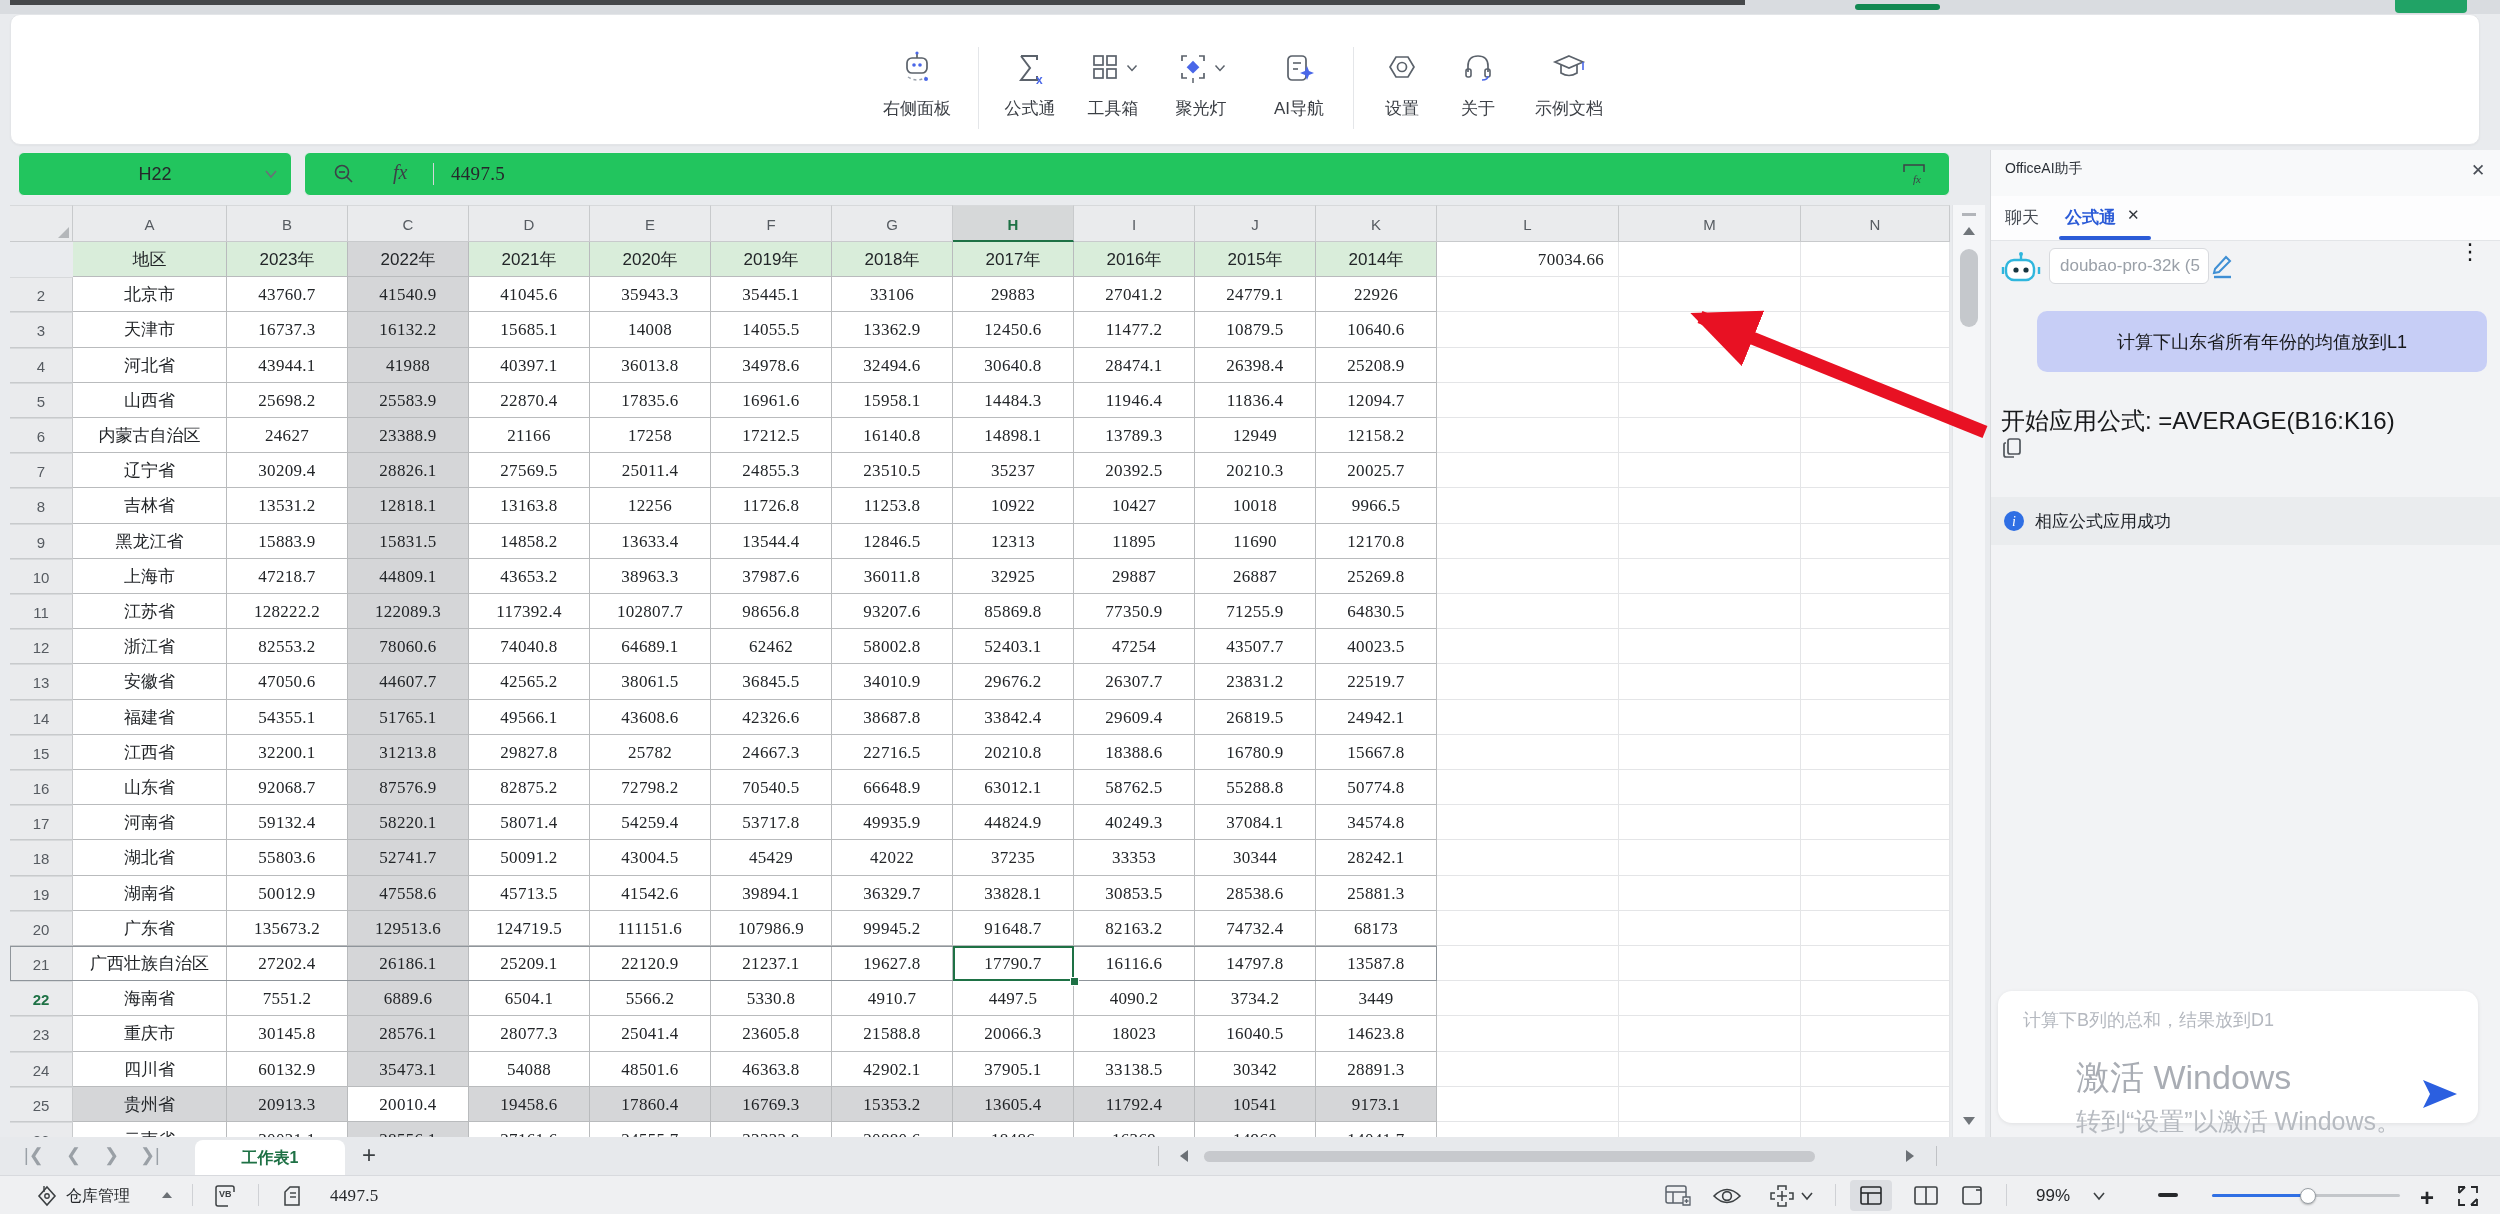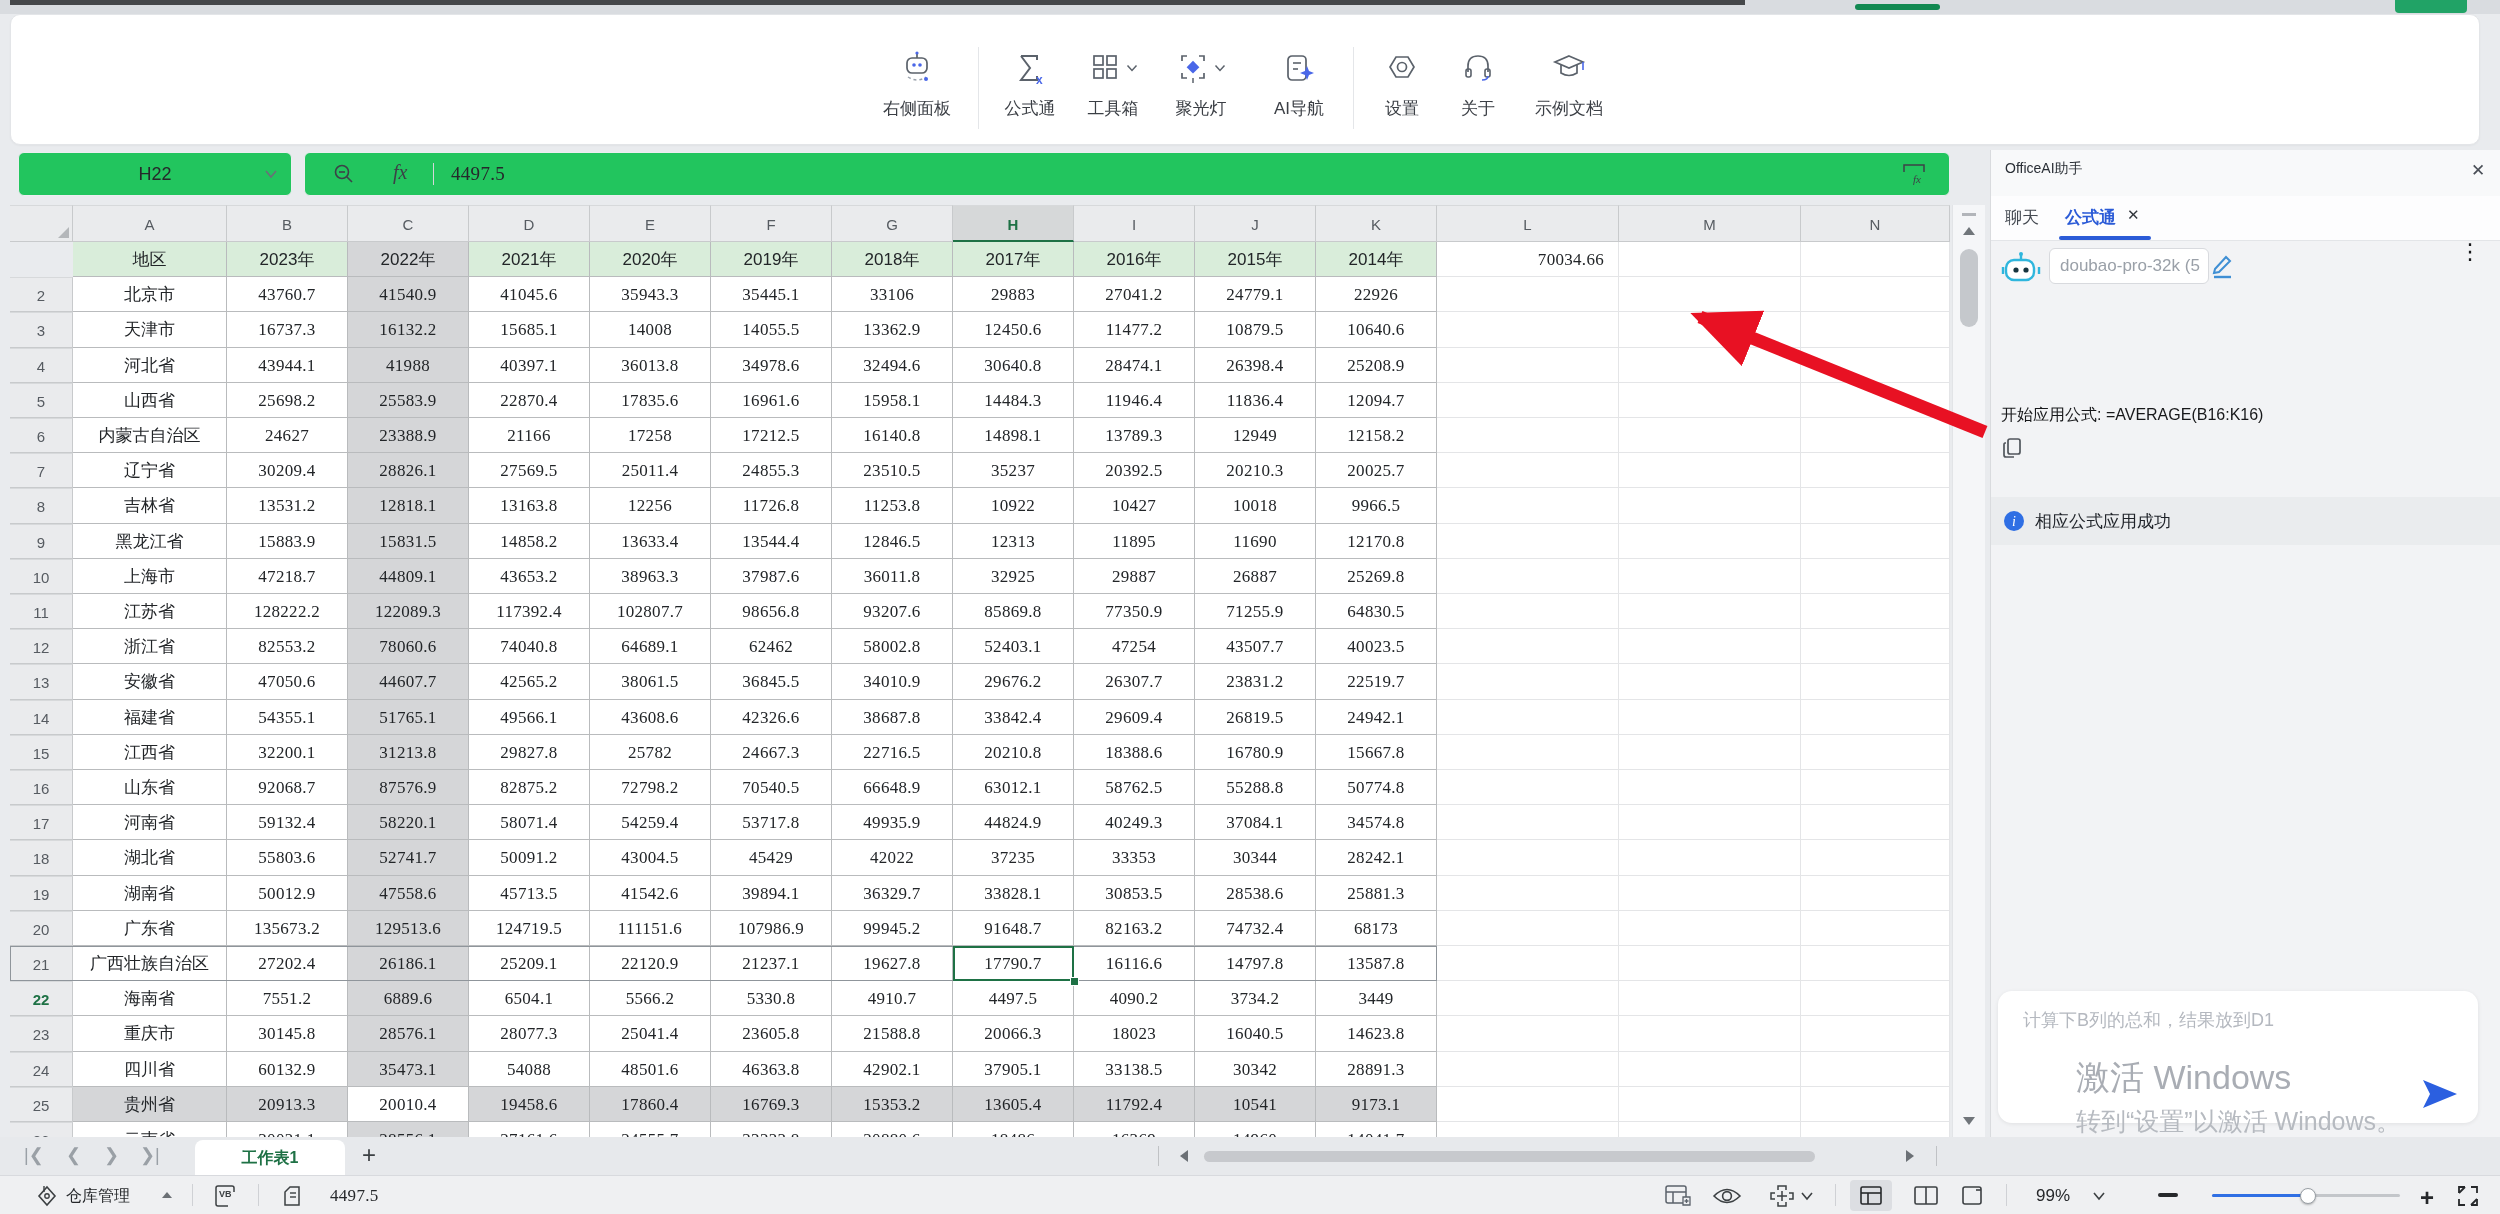--- a/index.html
+++ b/index.html
@@ -627,22 +627,25 @@
     <line x1="4" y1="17" x2="4" y2="24" stroke="#2fb6dd" stroke-width="2.4"></line>
       <line x1="40" y1="17" x2="40" y2="24" stroke="#2fb6dd" stroke-width="2.4"></line>
   </svg>
   <div class="modelpill" style="left:58px;top:98px;width:138px;height:34px">doubao-pro-32k (5</div>
   <svg class="abs" style="left:218px;top:102px" width="26" height="28" viewBox="0 0 26 28">
     <path d="M6,17 L17,5 L21,9 L10,20 L5,21 Z" fill="none" stroke="#3f8fd4" stroke-width="2"></path>
     <line x1="5" y1="25" x2="22" y2="25" stroke="#3f8fd4" stroke-width="2.4"></line>
   </svg>
   <div class="abs" style="left:468px;top:96px;font-size:22px;color:#17181a;line-height:11px">⋮</div>
 
-
-  <div class="abs" style="left:10px;top:255px;font-size:16px;color:#17181a">开始应用公式: =AVERAGE(B16:K16)</div>
+  <div class="bubble" style="left:46px;top:161px;width:450px;height:61px">
+    <span>计算下山东省所有年份的均值放到L1</span>
+  </div>
+
+  <div class="abs" style="left:10px;top:255px;font-size:24px;color:#17181a">开始应用公式: =AVERAGE(B16:K16)</div>
   <svg class="abs" style="left:10px;top:286px" width="22" height="24" viewBox="0 0 22 24">
     <rect x="7" y="3" width="12" height="15" rx="2" fill="none" stroke="#51565c" stroke-width="1.7"></rect>
     <path d="M5,7 L4,7 Q3,7 3,9 L3,19 Q3,21 5,21 L13,21" fill="none" stroke="#51565c" stroke-width="1.7"></path>
   </svg>
 
   <div class="band" style="top:347px;height:48px">
     <svg class="abs" style="left:12px;top:13px" width="22" height="22" viewBox="0 0 22 22">
       <circle cx="11" cy="11" r="10" fill="#2f6fe4"></circle>
       <text x="11" y="16" font-size="14" font-family="Liberation Serif,serif" font-style="italic" fill="#fff" text-anchor="middle">i</text>
     </svg>

